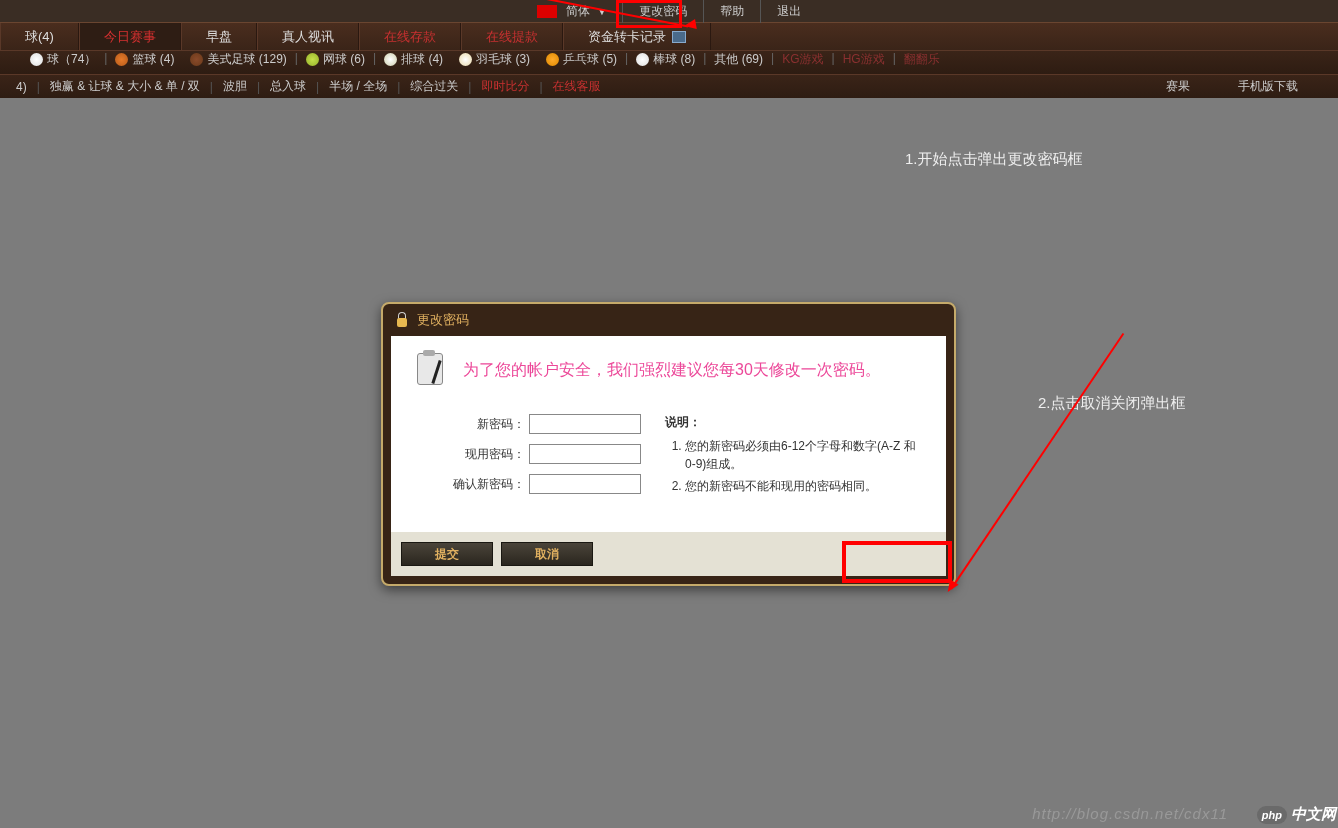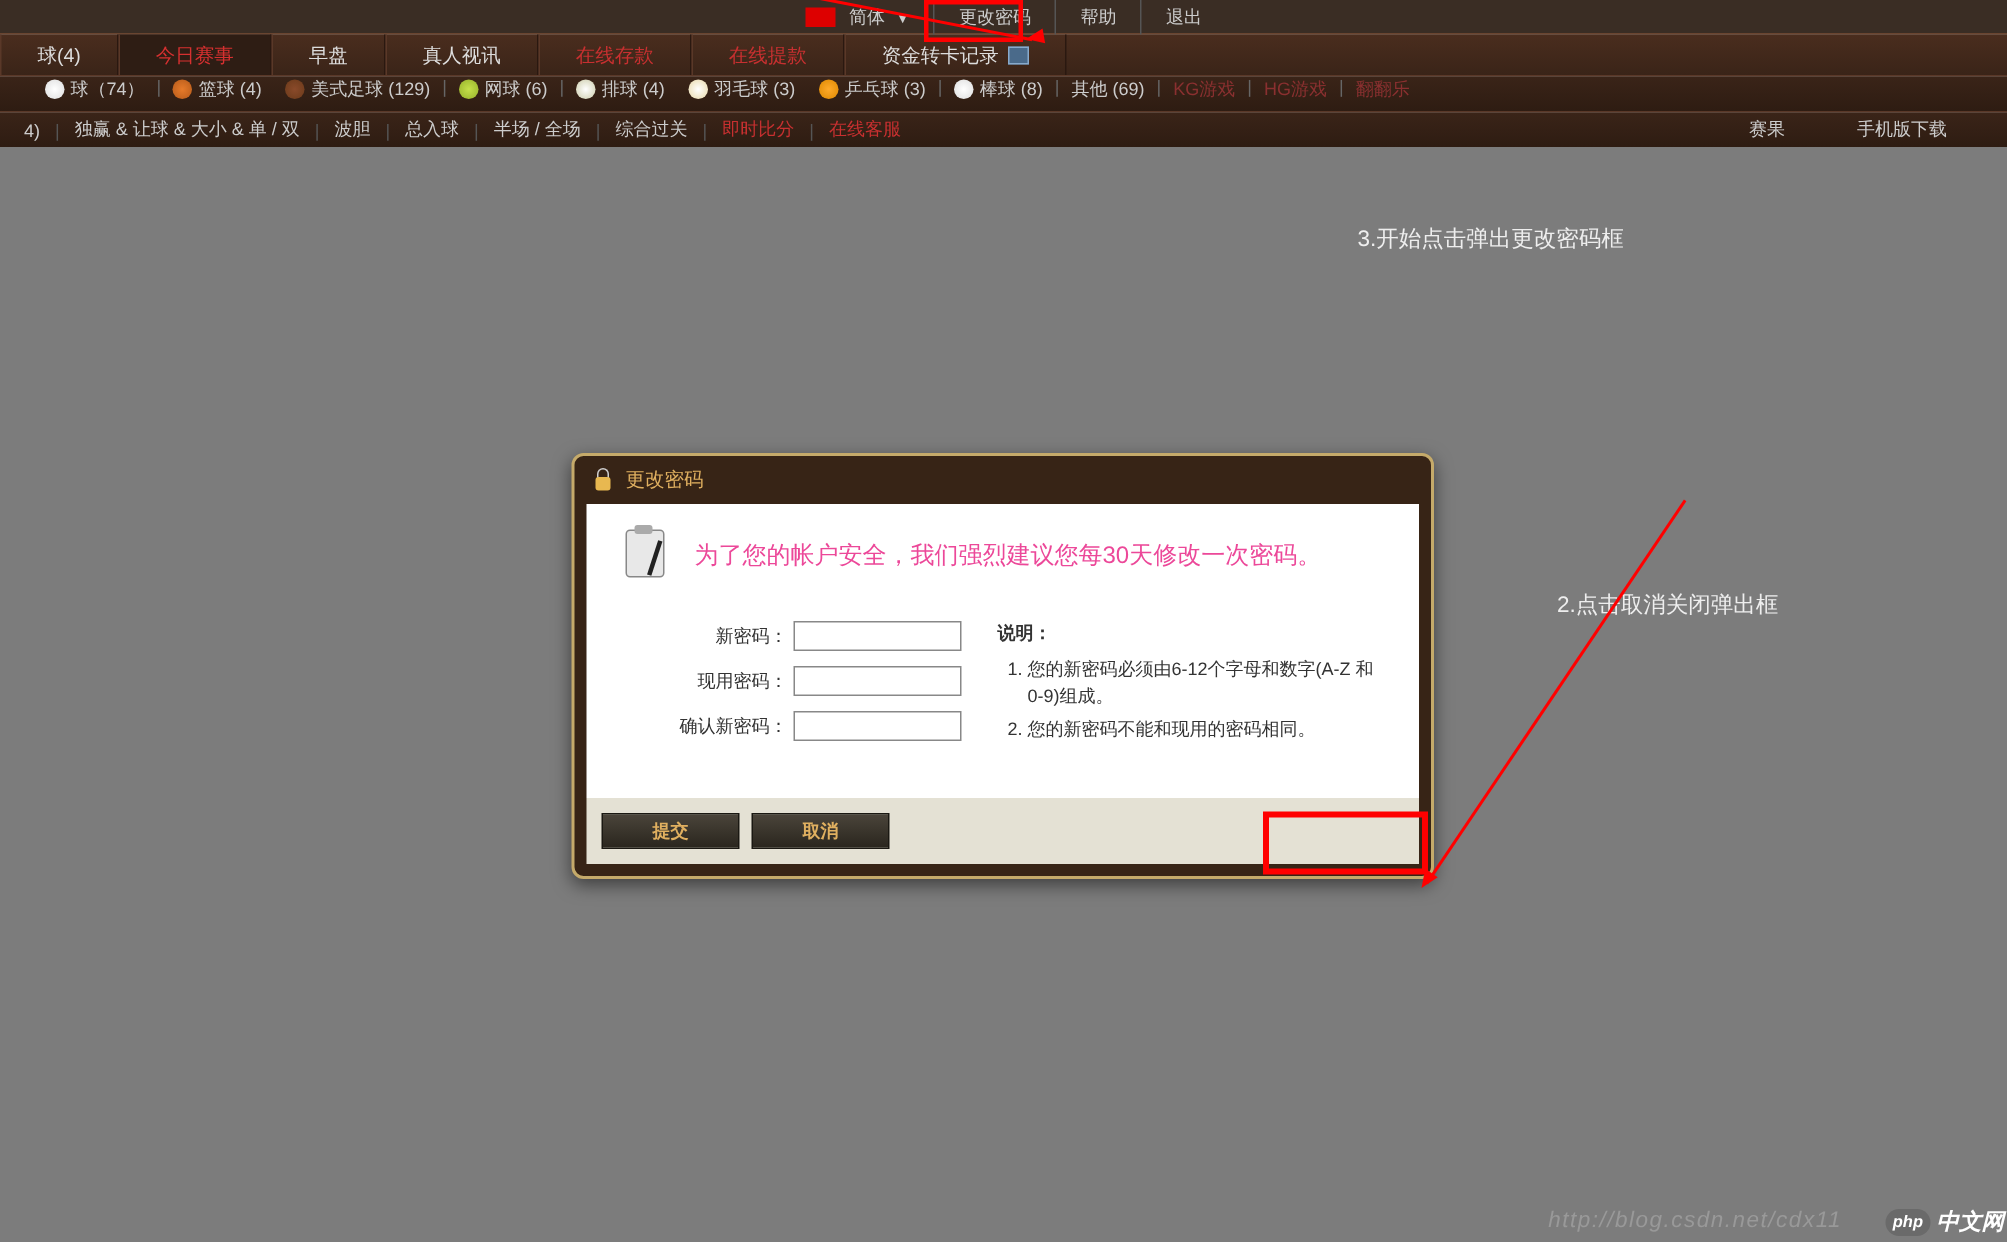--- a/index.html
+++ b/index.html
@@ -122,21 +122,21 @@
   <div class="sport-item">
       <span class="ball-icon ball-volley"></span>
       <span>排球 (4)</span>
     </div>
   <div class="sport-item">
       <span class="ball-icon ball-badm"></span>
       <span>羽毛球 (3)</span>
     </div>
   <div class="sport-item">
       <span class="ball-icon ball-ping"></span>
-      <span>乒乓球 (3)</span>
+      <span>乒乓球 (5)</span>
     </div>
   <span class="sport-sep">|</span>
   <div class="sport-item">
       <span class="ball-icon ball-base"></span>
       <span>棒球 (8)</span>
     </div>
   <span class="sport-sep">|</span>
   <div class="sport-item">其他 (69)</div>
   <span class="sport-sep">|</span>
   <div class="sport-item red2">KG游戏</div>
@@ -162,21 +162,21 @@
   <div class="bet-item red">即时比分</div>
   <span class="bet-sep">|</span>
   <div class="bet-item red">在线客服</div>
   <div class="bet-right">
     <div class="bet-item">赛果</div>
     <div class="bet-item">手机版下载</div>
   </div>
 </div>
 
 <div class="main">
-  <div class="annotation ann1">3.开始点击弹出更改密码框</div>
+  <div class="annotation ann1">1.开始点击弹出更改密码框</div>
   <div class="annotation ann2">2.点击取消关闭弹出框</div>
 
   <div class="arrow-line" style="left:688px;top:-72px;width:225px;transform:rotate(-169deg)"></div>
   <div class="arrow-head" style="left:684px;top:-78px;border-right:12px solid #ff0000;border-top:5px solid transparent;border-bottom:5px solid transparent;transform:rotate(-10deg)"></div>
 
   <div class="arrow-line" style="left:951px;top:490px;width:308px;transform:rotate(-56deg)"></div>
   <div class="arrow-head" style="left:945px;top:484px;border-right:12px solid #ff0000;border-top:5px solid transparent;border-bottom:5px solid transparent;transform:rotate(-56deg)"></div>
 
   <div class="dialog">
     <div class="dialog-title">

